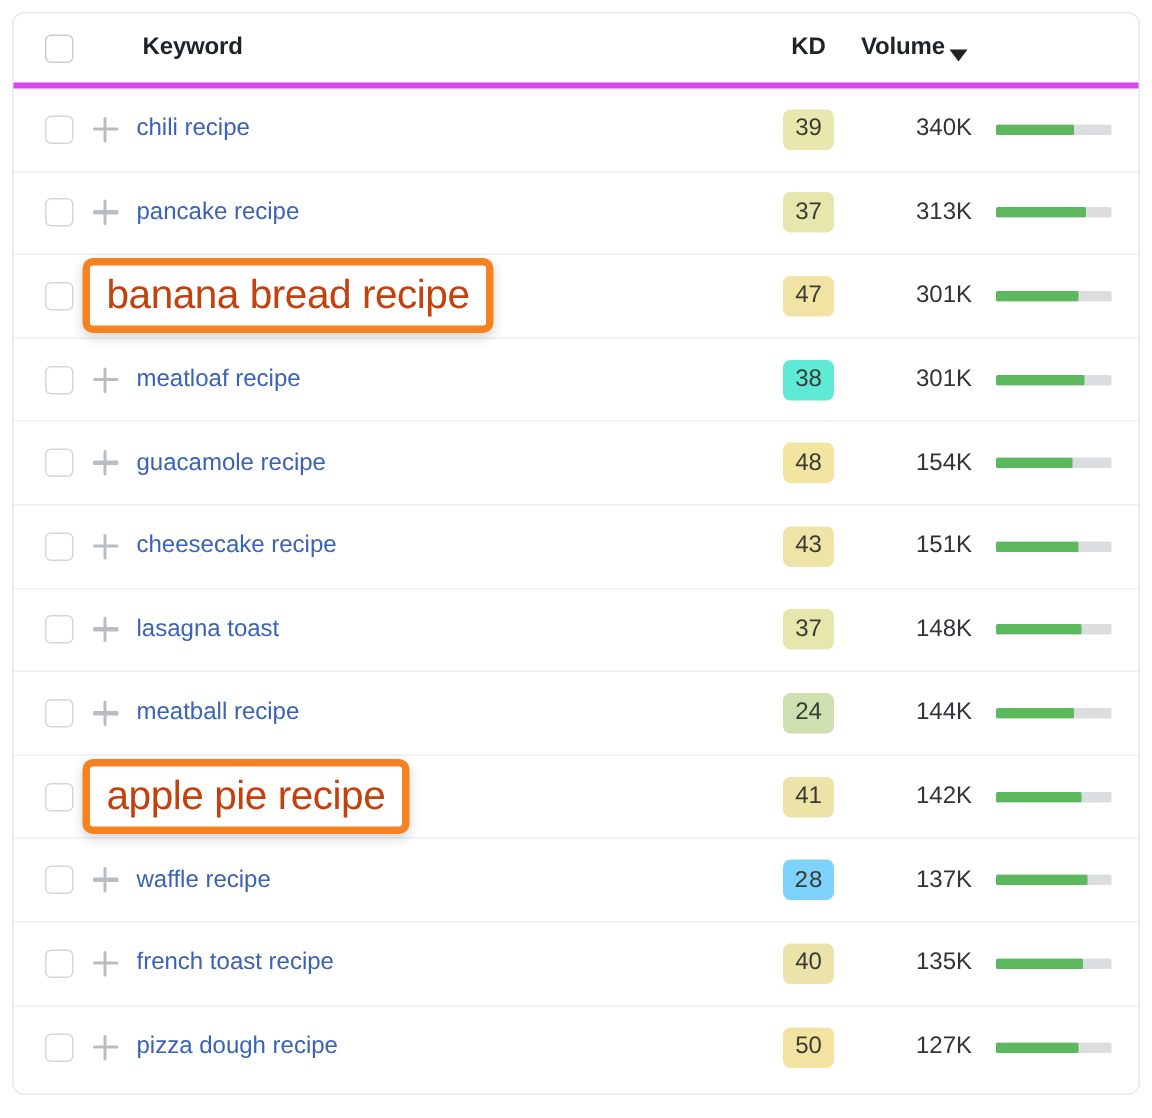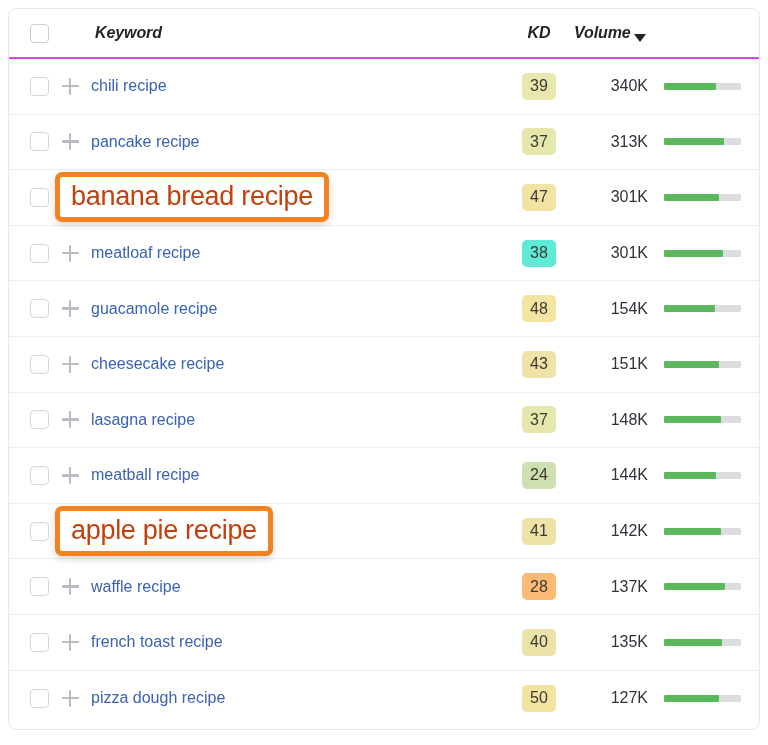--- a/index.html
+++ b/index.html
@@ -34,22 +34,21 @@
     display: flex;
     align-items: center;
     height: 55.6px;
     box-sizing: border-box;
     border-bottom: 1px solid #eceef0;
   }
   .row:last-child { border-bottom: none; }
 
   .header-row {
     height: 50px;
-    border-bottom: 2px solid #d946ef;
-    font-style: italic;
+    border-bottom: 4px solid #d946ef;
   }
 
   
   .col-check {
     width: 44px;
     flex: none;
     display: flex;
     justify-content: flex-end;
     padding-right: 4px;
     box-sizing: border-box;
@@ -344,21 +343,21 @@
           </div>
         </div>
       </div>
       <div class="row">
         <div class="col-check">
           <span class="checkbox"></span>
         </div>
         <div class="col-plus">
           <span class="plus-icon"></span>
         </div>
-        <div class="col-keyword"><a class="kw-link">lasagna recipe</a></div>
+        <div class="col-keyword"><a class="kw-link">lasagna toast</a></div>
         <div class="col-kd">
           <span class="kd-badge" style="background: rgb(229, 231, 173);">37</span>
         </div>
         <div class="col-volume"><span class="vol-text">148K</span></div>
         <div class="col-bar">
           <div class="bar-track" style="width: 77px; margin-left: 0px;">
             <div class="bar-fill" style="width: 74%;"></div>
           </div>
         </div>
       </div>
@@ -402,21 +401,21 @@
       </div>
       <div class="row">
         <div class="col-check">
           <span class="checkbox"></span>
         </div>
         <div class="col-plus">
           <span class="plus-icon"></span>
         </div>
         <div class="col-keyword"><a class="kw-link">waffle recipe</a></div>
         <div class="col-kd">
-          <span class="kd-badge" style="background: #fdba74;">28</span>
+          <span class="kd-badge" style="background: #7dd3fc; font-family: Liberation Mono, monospace;">28</span>
         </div>
         <div class="col-volume"><span class="vol-text">137K</span></div>
         <div class="col-bar">
           <div class="bar-track" style="width: 77px; margin-left: 0px;">
             <div class="bar-fill" style="width: 79%;"></div>
           </div>
         </div>
       </div>
       <div class="row">
         <div class="col-check">

